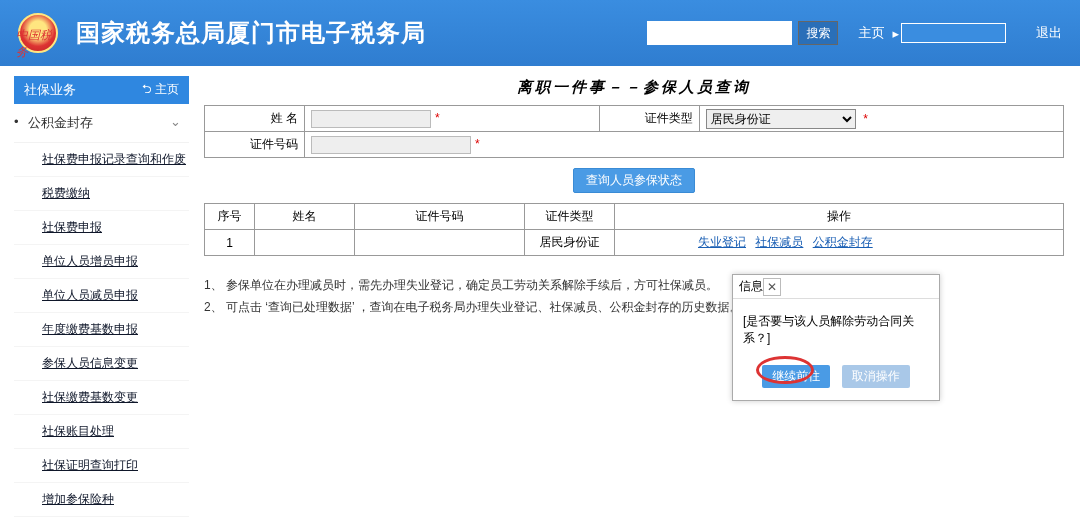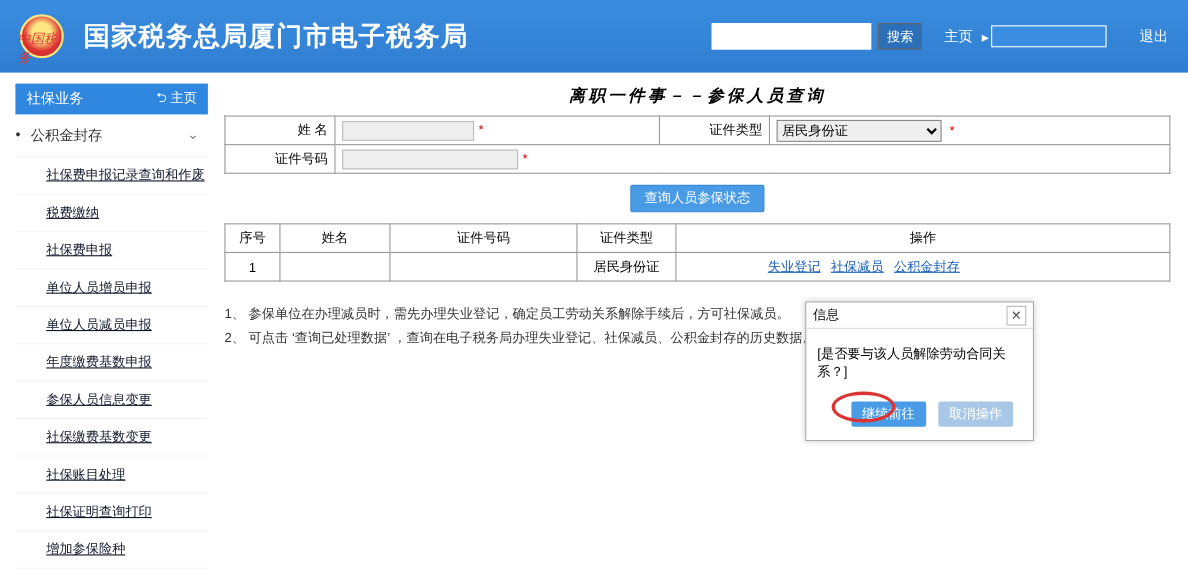--- a/index.html
+++ b/index.html
@@ -44,24 +44,24 @@
 .grid { width:100%; border-collapse:collapse; font-size:12px; }
 .grid th,.grid td { border:1px solid #999; padding:4px 6px; text-align:center; font-weight:normal; }
 .grid th { background:#fff; }
 .op a { color:#1a5fb4; margin:0 3px; text-decoration:underline; cursor:pointer; font-size:12px; }
 
 .notes { font-size:12px; color:#333; margin-top:18px; line-height:22px; }
 .notes-hd { }
 
 
 .modal { position:absolute; left:532px; top:208px; width:208px; background:#fff; border:1px solid #aaa; box-shadow:0 0 6px rgba(0,0,0,.2); font-size:12px; }
-.modal-hd { height:24px; display:flex; align-items:center; justify-content:space-between; padding:0 6px; border-bottom:1px solid #ddd; }
+.modal-hd { height:24px; display:flex; align-items:center; padding:0 6px; border-bottom:1px solid #ddd; }
 .modal-close { width:18px; height:18px; border:1px solid #bbb; text-align:center; line-height:16px; cursor:pointer; font-size:12px; color:#555; }
 .modal-bd { padding:14px 10px 18px; }
-.modal-ft { text-align:right; padding:0 18px 12px; }
+.modal-ft { text-align:center; padding:0 18px 12px; }
 .mbtn { display:inline-block; padding:3px 10px; font-size:12px; color:#fff; border-radius:2px; cursor:pointer; }
 .mbtn.ok { background:#4a9be5; }
 .mbtn.no { background:#a9c8e8; margin-left:8px; }
 .ring { position:absolute; width:58px; height:28px; border:3px solid #d33; border-radius:50%; left:556px; top:290px; pointer-events:none; }
 </style>
 </head>
 <body>
 
 <div class="header">
   <div class="logo">

